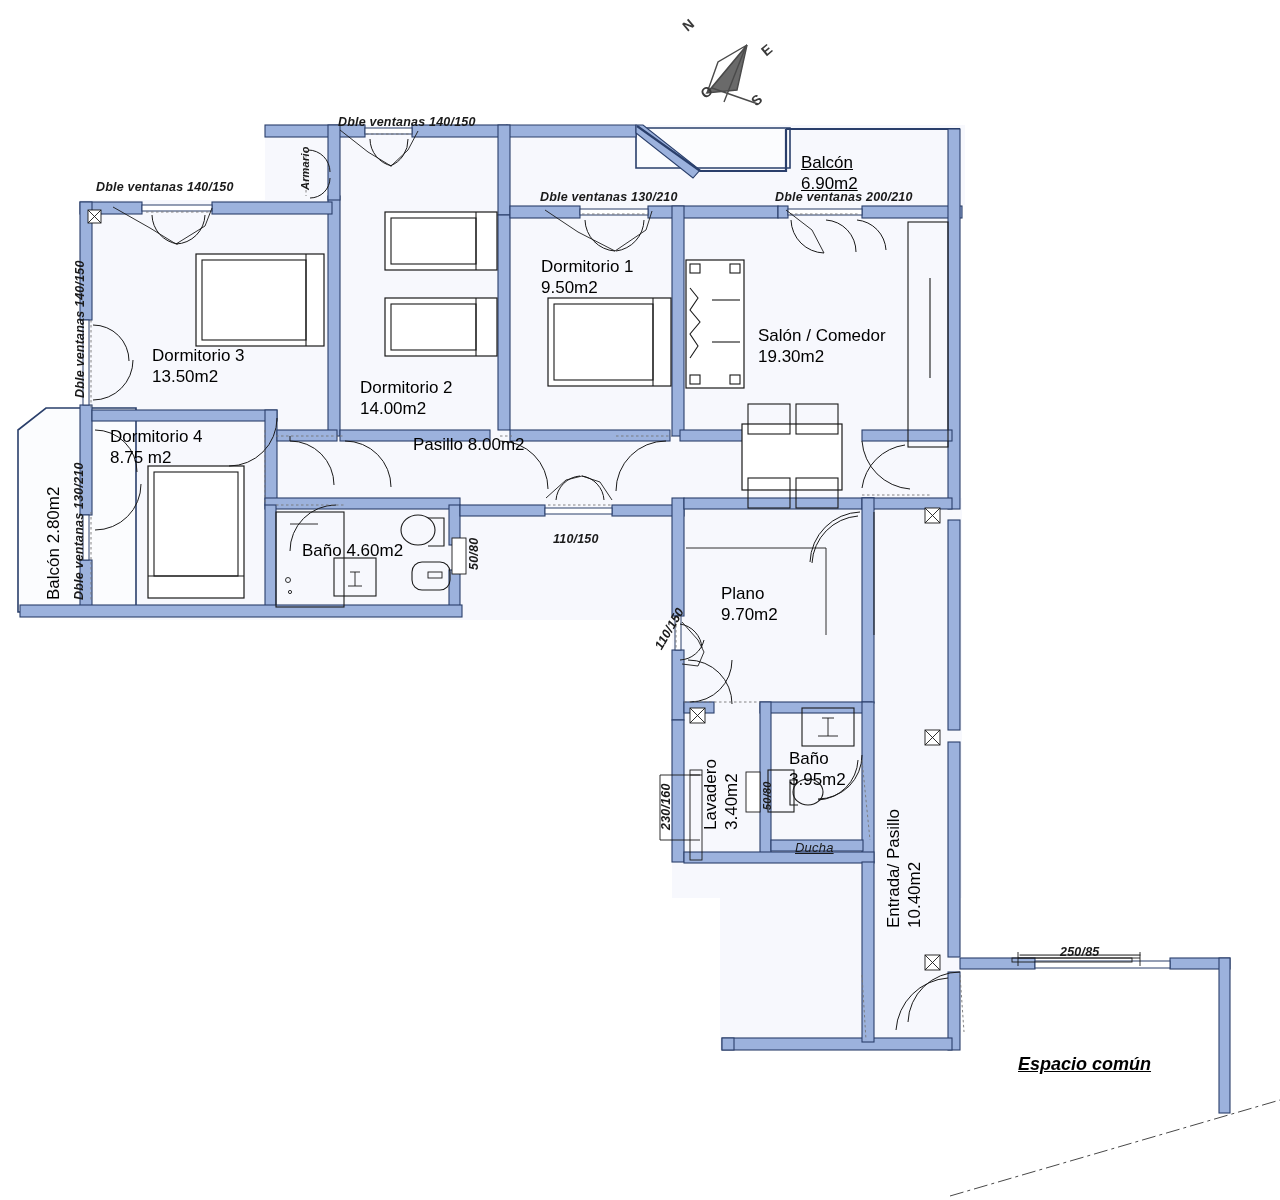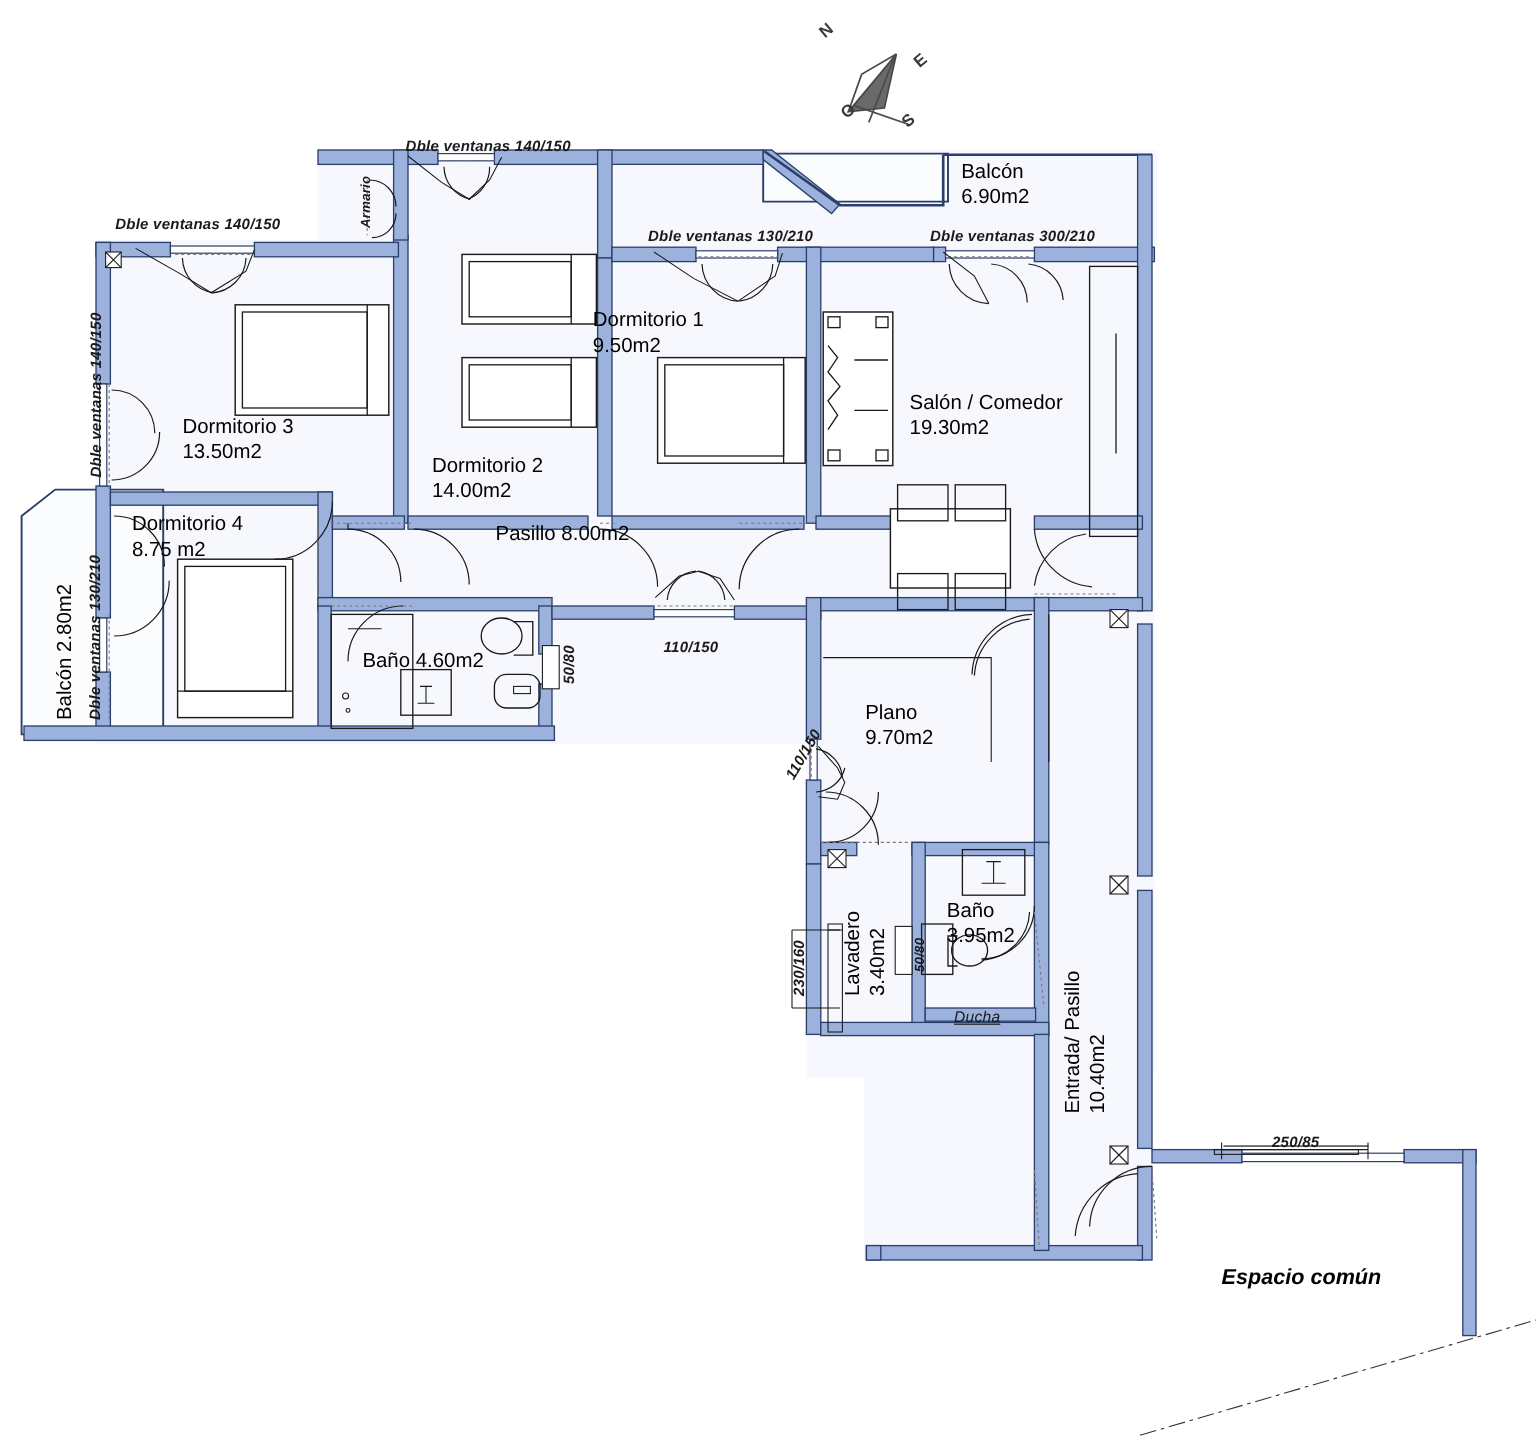--- a/index.html
+++ b/index.html
@@ -13,21 +13,21 @@
               text-decoration:underline;white-space:nowrap;letter-spacing:-.2px;}
 
   .svg-layer{position:absolute;left:0;top:0;width:1280px;height:1200px;}
 
   .room-label{position:absolute;font-size:17px;line-height:21px;white-space:nowrap;}
   .dim-label{position:absolute;font-size:12.5px;font-style:italic;font-weight:bold;
              white-space:nowrap;color:#1a1a1a;letter-spacing:.2px;}
   .dim-label.thin{font-weight:normal;}
   .vert-label{position:absolute;white-space:nowrap;transform-origin:0 0;}
   .espacio{position:absolute;font-size:18px;font-style:italic;font-weight:bold;
-           white-space:nowrap;}
+           text-decoration:underline;white-space:nowrap;}
   .compass-letter{position:absolute;font-size:14px;font-weight:bold;color:#3a3a3a;}
 </style>
 </head>
 <body>
 
 <div id="plan-root">
 
 
   <svg class="svg-layer" viewBox="0 0 1280 1200" width="1280" height="1200" style="pointer-events:none;">
     <g stroke="#4a4a4a" stroke-width="1.4" fill="none">
@@ -396,36 +396,36 @@
   <div class="room-label" style="left:152px;top:345px;">
     <span>Dormitorio 3</span><br>
     <span>13.50m2</span>
   </div>
 
   <div class="room-label" style="left:360px;top:377px;">
     <span>Dormitorio 2</span><br>
     <span>14.00m2</span>
   </div>
 
-  <div class="room-label" style="left:494px;top:256px;">
+  <div class="room-label" style="left:541px;top:256px;">
     <span>Dormitorio 1</span><br>
     <span>9.50m2</span>
   </div>
 
   <div class="room-label" style="left:110px;top:426px;">
     <span>Dormitorio 4</span><br>
     <span>8.75 m2</span>
   </div>
 
   <div class="room-label" style="left:758px;top:325px;">
     <span>Salón / Comedor</span><br>
     <span>19.30m2</span>
   </div>
 
-  <div class="room-label" style="left:801px;top:132px;">
+  <div class="room-label" style="left:801px;top:152px;text-decoration:underline;">
     <span>Balcón</span><br>
     <span>6.90m2</span>
   </div>
 
   <div class="room-label" style="left:413px;top:434px;">Pasillo 8.00m2</div>
 
   <div class="room-label" style="left:302px;top:540px;text-align:center;">Baño 4.60m2</div>
 
   <div class="room-label" style="left:721px;top:583px;">
     <span>Plano</span><br>
@@ -454,21 +454,21 @@
   <div class="dim-label vert-label" style="left:299px;top:190px;transform:rotate(-90deg);font-size:11px;">Armario</div>
 
   <div class="espacio" style="left:1018px;top:1054px;">Espacio común</div>
 
   <div class="dim-label" style="left:338px;top:115px;">Dble ventanas 140/150</div>
 
   <div class="dim-label" style="left:96px;top:180px;">Dble ventanas 140/150</div>
 
   <div class="dim-label" style="left:540px;top:190px;">Dble ventanas 130/210</div>
 
-  <div class="dim-label" style="left:775px;top:190px;">Dble ventanas 300/210</div>
+  <div class="dim-label" style="left:775px;top:190px;">Dble ventanas 200/210</div>
 
   <div class="dim-label vert-label" style="left:73px;top:398px;transform:rotate(-90deg);">Dble ventanas 140/150</div>
 
   <div class="dim-label vert-label" style="left:72px;top:600px;transform:rotate(-90deg);">Dble ventanas 130/210</div>
 
   <div class="dim-label" style="left:553px;top:532px;">110/150</div>
 
   <div class="dim-label vert-label" style="left:652px;top:645px;transform:rotate(-60deg);">110/150</div>
 
   <div class="dim-label vert-label" style="left:467px;top:570px;transform:rotate(-90deg);">50/80</div>

